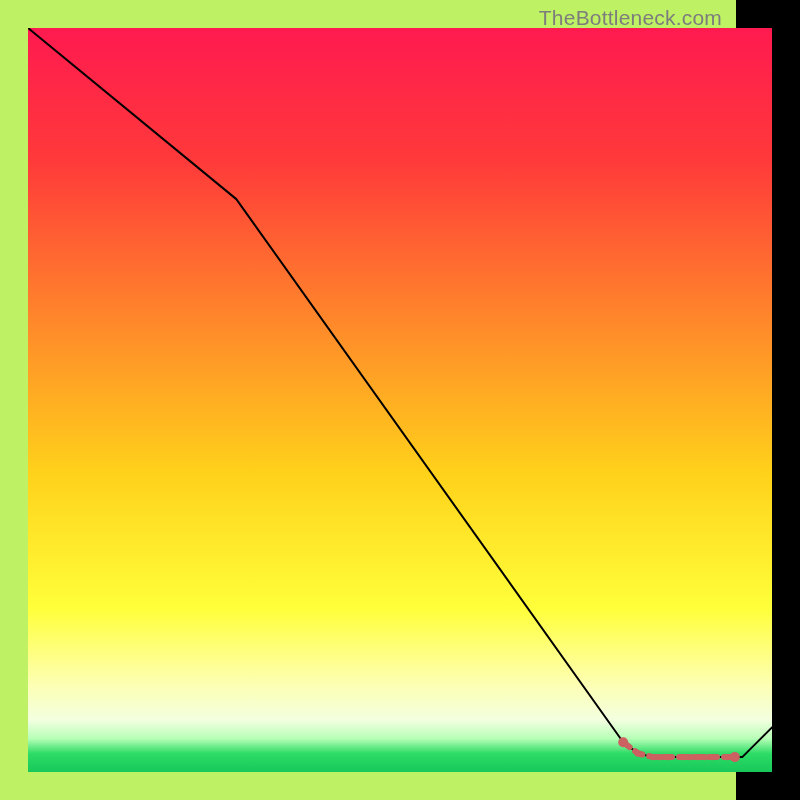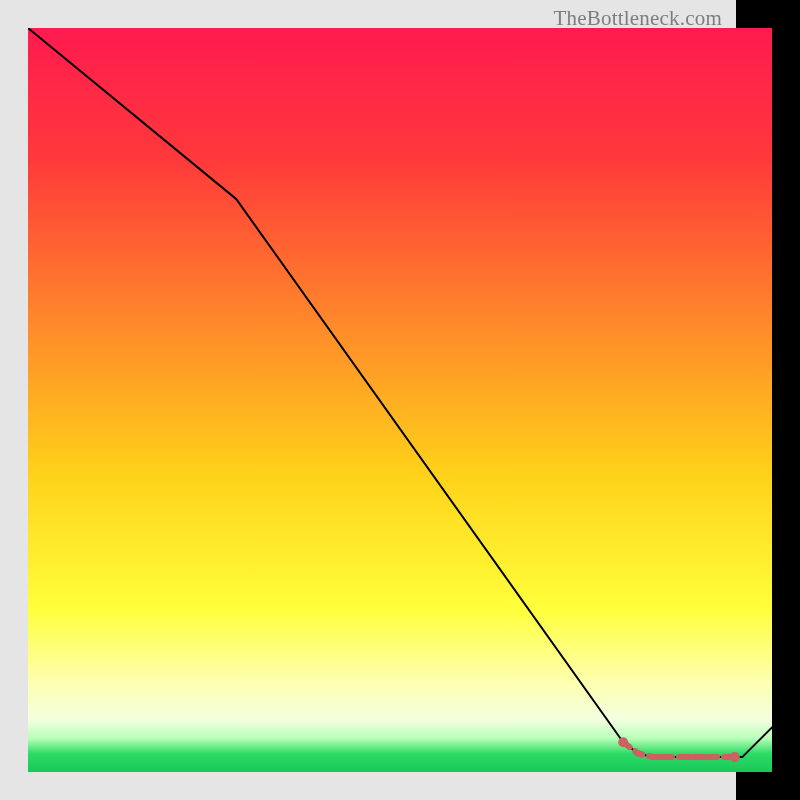--- a/index.html
+++ b/index.html
@@ -8,22 +8,21 @@
     width: 800px;
     height: 800px;
     background: #000;
     overflow: hidden;
     font-family: Arial, Helvetica, sans-serif;
   }
   .stage {
     position: relative;
     width: 736px;
     height: 800px;
-    background: #e5e5e5;
-    font-family: Liberation Serif, serif;
+    background: #bef264;
   }
   .plot-area {
     position: absolute;
     left: 28px;
     top: 28px;
     width: 744px;
     height: 744px;
   }
   .plot-area svg {
     display: block;

